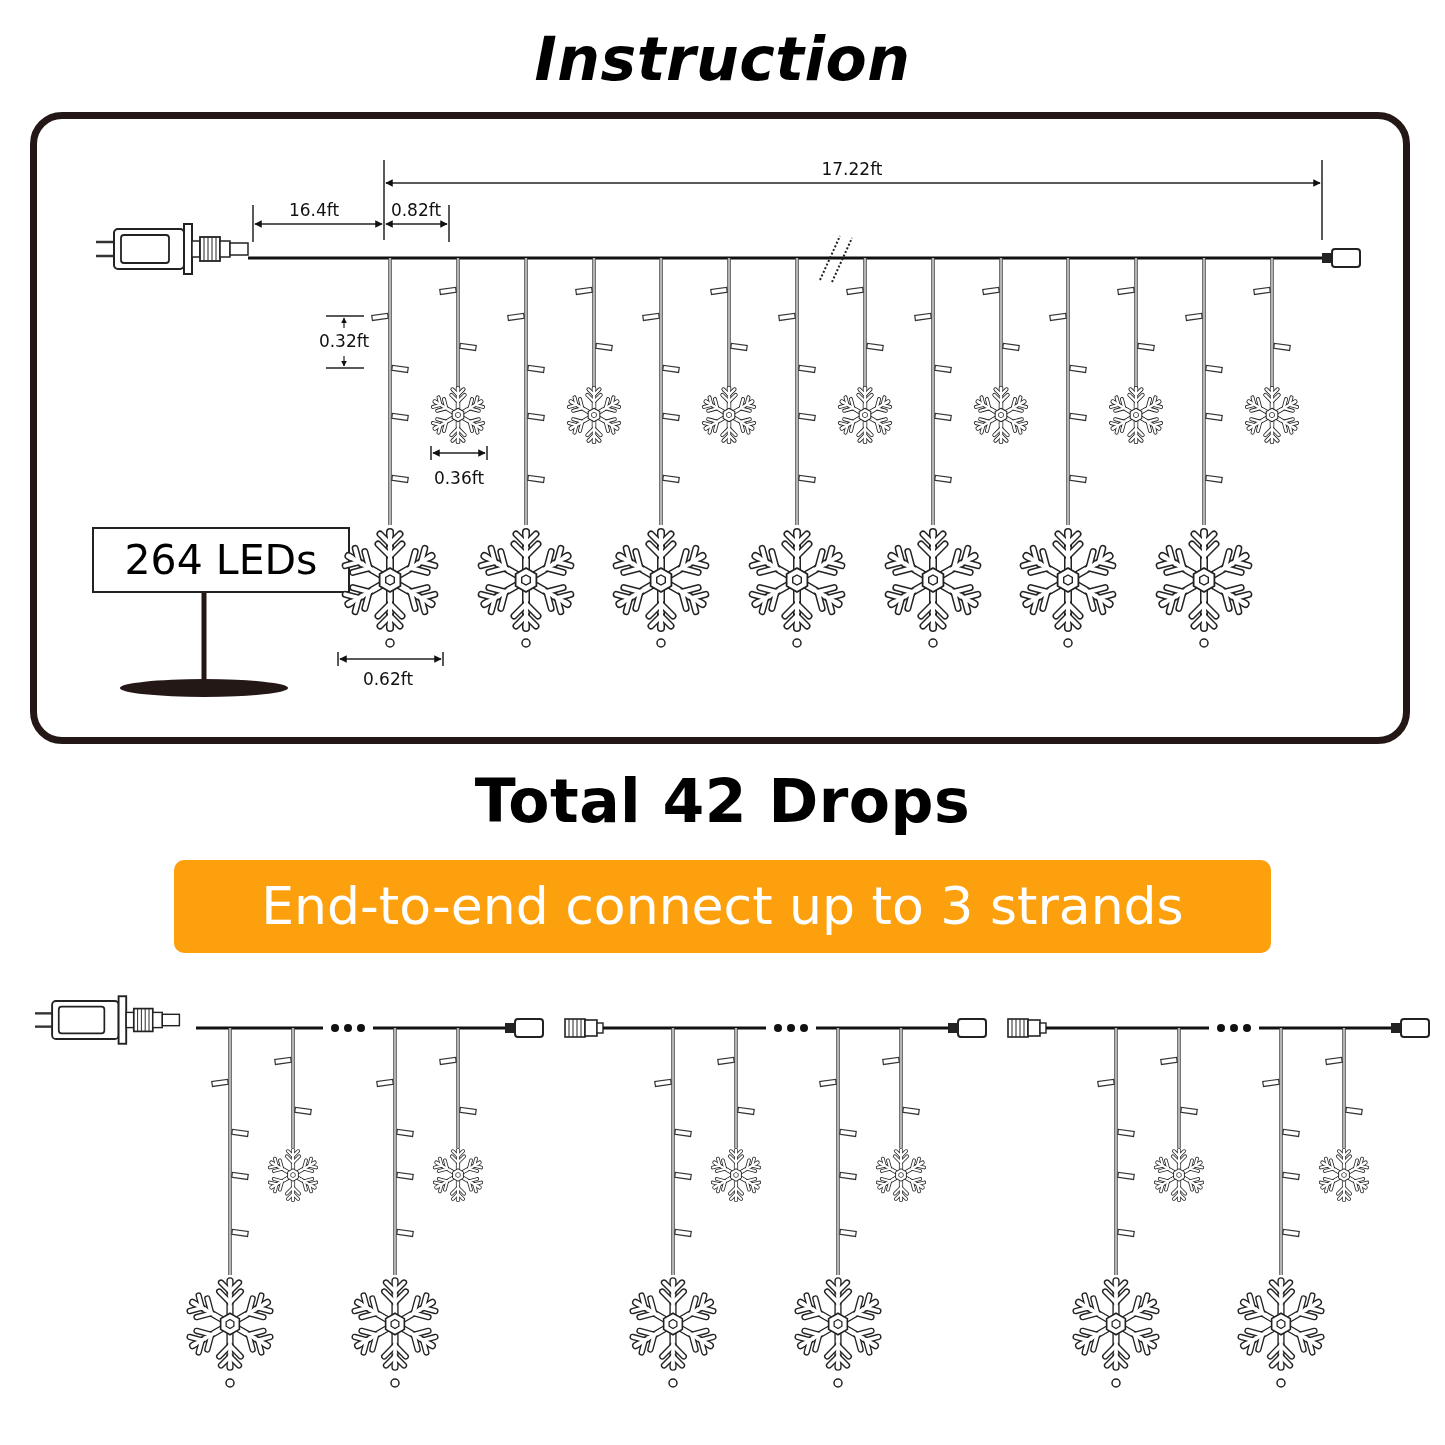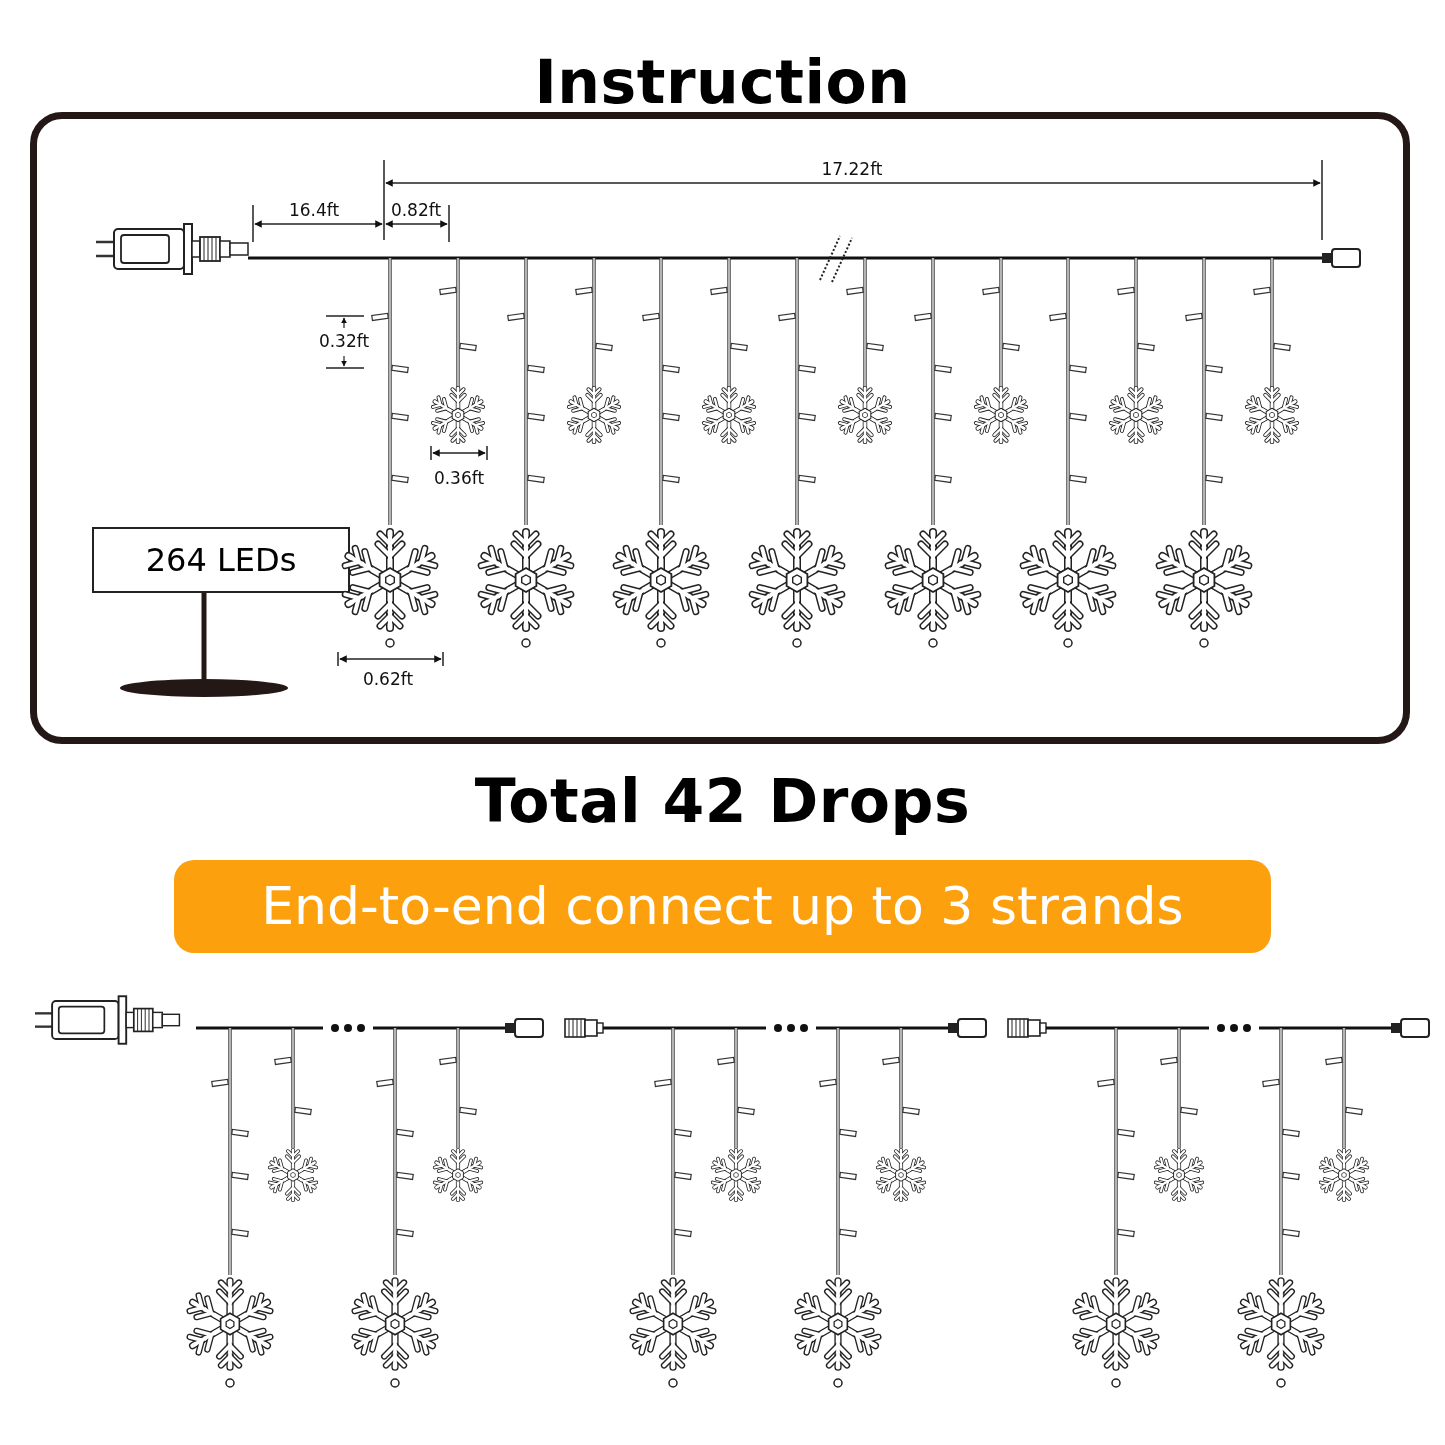--- a/index.html
+++ b/index.html
@@ -1,24 +1,24 @@
 <!DOCTYPE html>
 <html><head>
 <meta charset="utf-8">
 <style>
   html,body{margin:0;padding:0;background:#ffffff;}
   body{width:1445px;height:1445px;position:relative;overflow:hidden;font-family:"DejaVu Sans","Liberation Sans",sans-serif;color:#000;}
   .title{position:absolute;left:0;width:1445px;text-align:center;font-weight:bold;font-size:60px;letter-spacing:0.5px;}
-  #t1{top:47px;}
+  #t1{top:24px;font-style:italic;}
   #t2{top:766px;}
   .panel{position:absolute;left:30px;top:112px;width:1380px;height:632px;border:7px solid #231815;border-radius:32px;box-sizing:border-box;}
-  .banner{position:absolute;left:174px;top:860px;width:1097px;height:93px;background:#FDA00E;border-radius:20px;color:#fff;font-size:52px;text-align:center;line-height:93px;font-family:"DejaVu Sans",sans-serif;}
+  .banner{position:absolute;left:174px;top:860px;width:1097px;height:93px;background:#FDA00E;border-radius:10px;color:#fff;font-size:52px;text-align:center;line-height:93px;font-family:"DejaVu Sans",sans-serif;}
   svg{position:absolute;left:0;top:0;}
   .lbl{font-family:"DejaVu Sans","Liberation Sans",sans-serif;font-size:17px;fill:#111;}
-  .leds{position:absolute;left:92px;top:527px;width:258px;height:66px;border:2px solid #222;box-sizing:border-box;font-size:32px;text-align:center;line-height:62px;}
+  .leds{position:absolute;left:92px;top:527px;width:258px;height:66px;border:2px solid #222;box-sizing:border-box;font-size:41px;text-align:center;line-height:62px;}
 </style>
 </head>
 <body>
 
 <div class="title" id="t1">Instruction</div>
 
 <div class="panel"></div>
 
 <div class="leds">264 LEDs</div>
 

